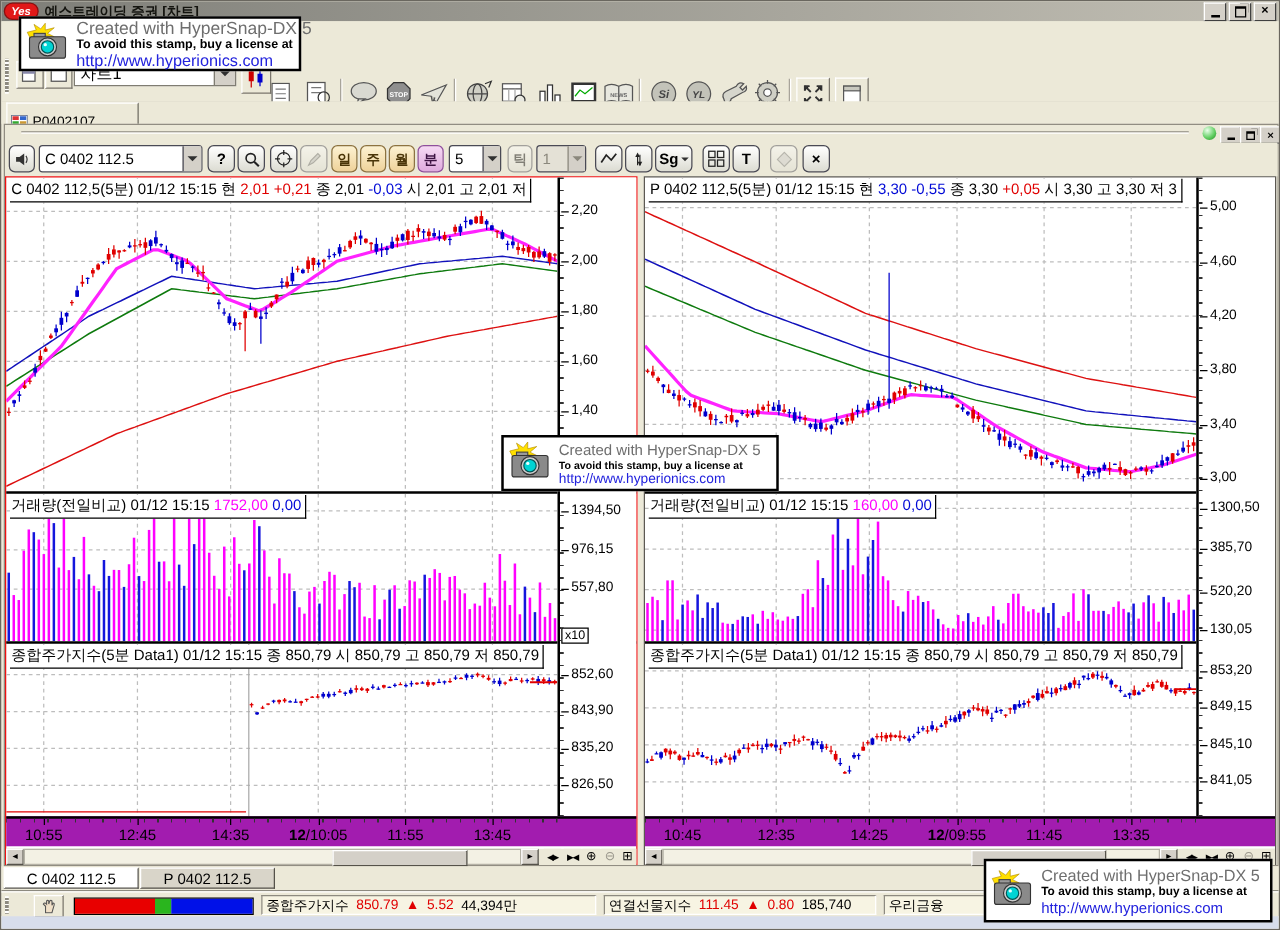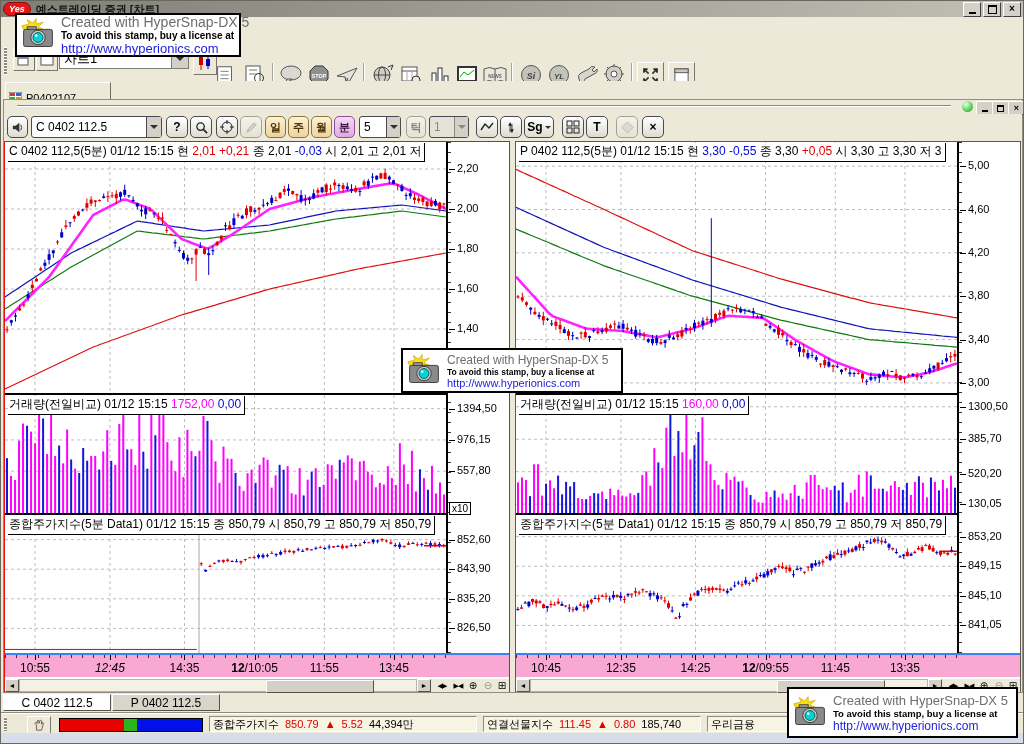--- a/index.html
+++ b/index.html
@@ -45,21 +45,21 @@
   .panelR{left:514px;border:1px solid #5c5952}
   .pane-svg{position:absolute;left:0}
   .psep{position:absolute;left:0;width:504px;height:2px;background:#000}
   .phead{position:absolute;left:3px;z-index:3;background:#fff;font-size:12px;white-space:nowrap;overflow:hidden;padding:0 3px 1px 1px;border-right:1px solid #000;border-bottom:1px solid #000;max-width:436px}
   .c-k{color:#000}.c-r{color:#e00000}.c-b{color:#0009d6}.c-m{color:#ff00ff}
   .axis{position:absolute;left:441px;top:0;width:63px;height:511px;border-left:2px solid #000;box-sizing:border-box;background:#fff}
   .yminor{position:absolute;left:0;top:0;width:3px;height:511px;background:repeating-linear-gradient(180deg,#333 0,#333 1px,transparent 1px,transparent 10px)}
   .ylabel{position:absolute;left:9px;font-size:11px;white-space:nowrap}
   .ylabel::before{content:"";position:absolute;left:-8px;top:7px;width:6px;height:1px;background:#000}
   .x10{position:absolute;top:360px;left:1px;border:1px solid #000;font-size:10px;padding:0 2px;background:#fff;z-index:4}
-  .xaxis{position:absolute;left:0;top:511px;width:504px;height:24px;border-top:2px solid #3b82f6;box-sizing:border-box;background:#f9a8d4}
+  .xaxis{position:absolute;left:0;top:511px;width:504px;height:24px;border-top:2px solid #000000;box-sizing:border-box;background:#a21caf}
   .minor{position:absolute;left:0;top:0;width:441px;height:3px;background:repeating-linear-gradient(90deg,#333 0,#333 1px,transparent 1px,transparent 11px)}
   .xtick{position:absolute;top:0;width:1px;height:5px;background:#000}
   .xlabel{position:absolute;top:6px;transform:translateX(-50%);font-size:12px;white-space:nowrap}
   .scroll{position:absolute;left:0;top:537px;width:504px;height:13px;background:#ece9d8}
   .sbtn{position:absolute;top:0;width:14px;height:13px;background:#d4d0c8;border:1px solid;border-color:#fff #55524a #55524a #fff;display:flex;align-items:center;justify-content:center;font-size:7px;box-sizing:border-box}
   .strack{position:absolute;left:14px;top:0;width:398px;height:13px;background:#f3f1e4;border:1px solid #b5b2a6;box-sizing:border-box}
   .sthumb{position:absolute;left:62%;top:0;width:27%;height:11px;background:#d4d0c8;border:1px solid;border-color:#fff #55524a #55524a #fff}
   .navbtn{position:absolute;top:0;width:14px;height:13px;background:#ece9d8;display:flex;align-items:center;justify-content:center;font-size:10px}
   .navbtn.pair{font-size:7px;letter-spacing:-1px}
   .navbtn.dis{color:#9a978c}
@@ -858,21 +858,21 @@
         <div class="ylabel" style="top: 420.214px;">843,90</div>
         <div class="ylabel" style="top: 449.786px;">835,20</div>
         <div class="ylabel" style="top: 479.357px;">826,50</div>
         <div class="x10">x10</div>
       </div>
     <div class="xaxis" id="xaxis-left">
         <div class="minor"></div>
         <div class="xtick" style="left: 29.988px;"></div>
         <div class="xlabel" style="left: 29.988px;">10:55</div>
         <div class="xtick" style="left: 104.958px;"></div>
-        <div class="xlabel" style="left: 104.958px; font-style: italic;">12:45</div>
+        <div class="xlabel" style="left: 104.958px;">12:45</div>
         <div class="xtick" style="left: 179.487px;"></div>
         <div class="xlabel" style="left: 179.487px;">14:35</div>
         <div class="xtick" style="left: 249.606px;"></div>
         <div class="xlabel" style="left: 249.606px;"><b>12</b>/10:05</div>
         <div class="xtick" style="left: 319.284px;"></div>
         <div class="xlabel" style="left: 319.284px;">11:55</div>
         <div class="xtick" style="left: 388.962px;"></div>
         <div class="xlabel" style="left: 388.962px;">13:45</div>
       </div>
     <div class="scroll">

